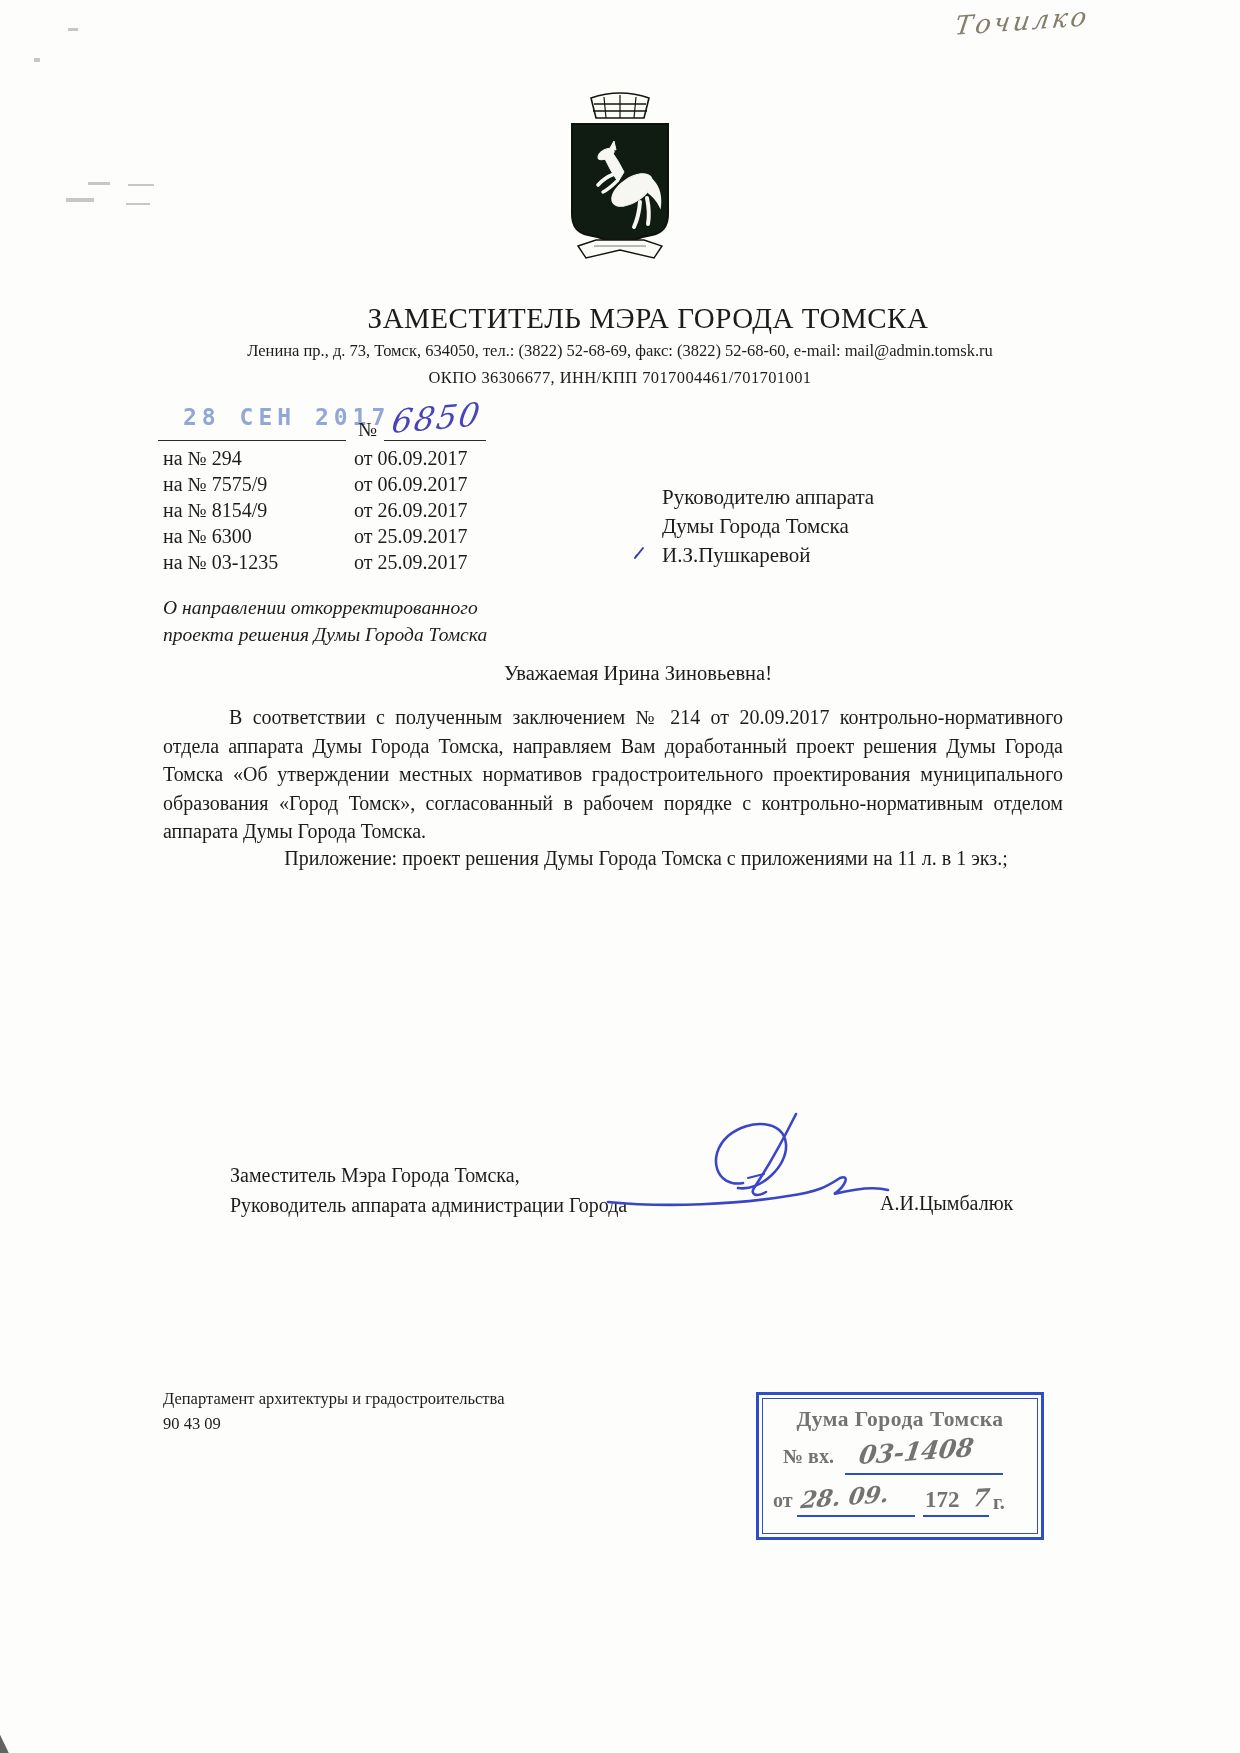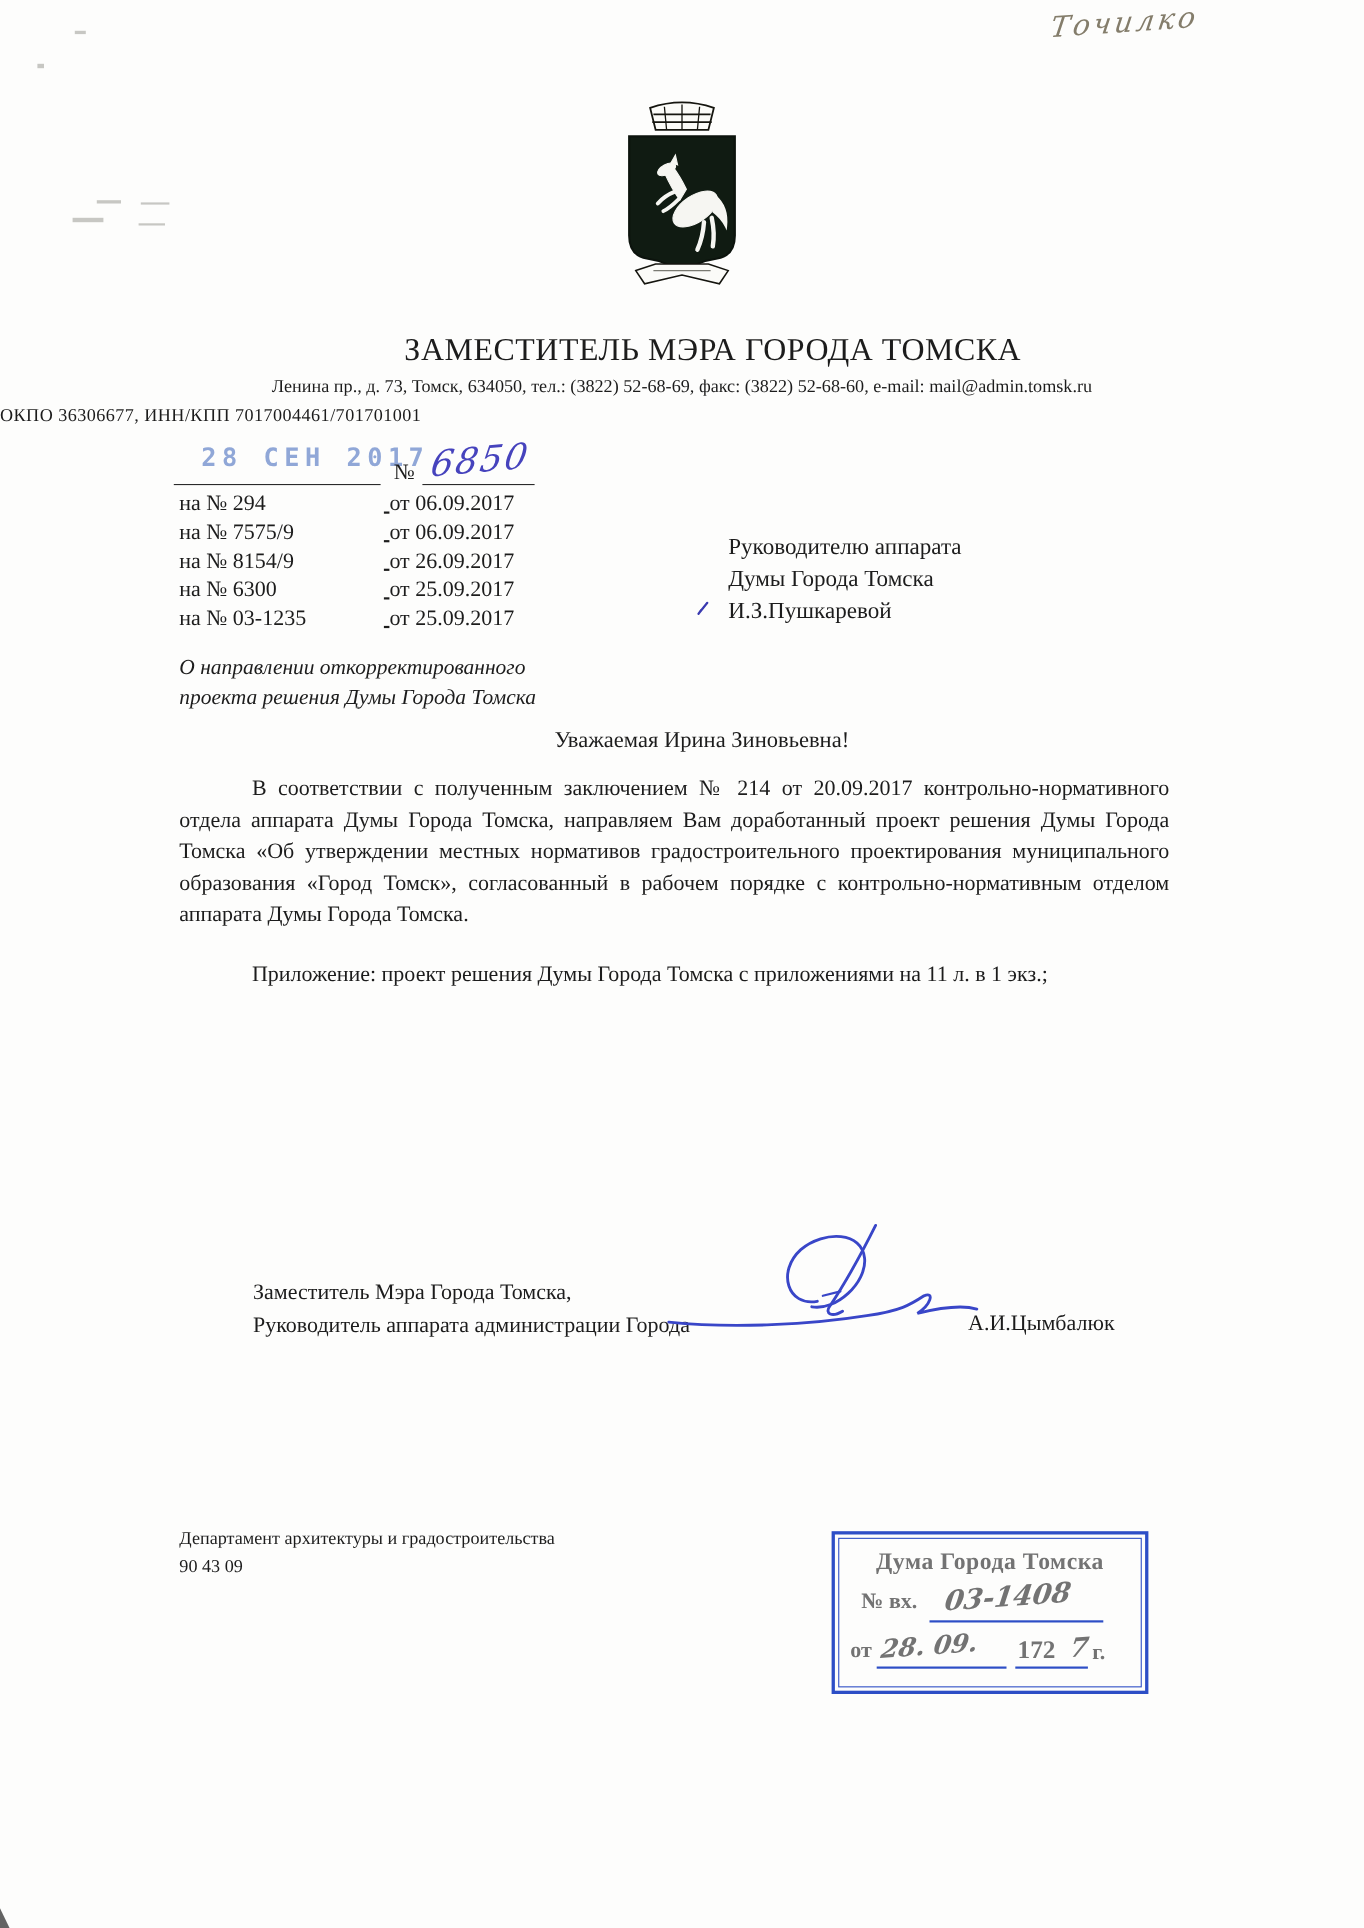--- a/index.html
+++ b/index.html
@@ -22,49 +22,49 @@
     font-family:"DejaVu Serif", serif;
   }
 
   
   .emblem{left:560px;top:86px;width:120px;height:178px;}
 
   
   .org1{top:262px;left:0;width:1240px;text-align:center;font-size:34px;letter-spacing:1px;}
   .org2{top:302px;left:0;width:1240px;text-align:center;font-size:29px;letter-spacing:.5px;padding-left:28px;}
   .addr{top:341px;left:0;width:1240px;text-align:center;font-size:16.5px;}
-  .codes{top:368px;left:0;width:1240px;font-size:16.5px;letter-spacing:.4px;}
+  .codes{top:368px;left:0;width:1240px;text-align:center;font-size:16.5px;letter-spacing:.4px;}
 
   
   .date-stamp{
     top:404px;left:183px;font-family:"DejaVu Sans Mono", monospace;font-weight:bold;
     font-size:23px;color:#8ba3d6;letter-spacing:5px;opacity:.95;
   }
   .rule{position:absolute;height:0;border-top:1.5px solid #2a2a2a;}
   .num-label{top:418px;left:358px;font-size:20px;}
   .num-hand{
     top:399px;left:392px;font-size:32px;color:#4643bd;font-style:italic;
     font-family:"DejaVu Serif", serif;transform:rotate(-5deg) skewX(-14deg);letter-spacing:2px;
   }
-  .ref-row{position:absolute;left:163px;width:420px;font-size:20px;text-decoration:underline;}
+  .ref-row{position:absolute;left:163px;width:420px;font-size:20px;}
   .ref-row .to{display:inline-block;width:186px;}
   .ref-row .from{display:inline-block;}
 
   
   .addressee{top:483px;left:662px;font-size:21px;line-height:29px;}
   .check{top:546px;left:633px;}
 
   
   .subject{top:594px;left:163px;font-size:19.5px;font-style:italic;line-height:27px;}
 
   
   .salutation{top:662px;left:163px;width:950px;text-align:center;font-size:20.5px;}
   .para{left:163px;width:900px;font-size:20px;line-height:28.5px;text-align:justify;text-indent:66px;}
   .p1{top:703px;}
-  .p2{top:872px;text-align:left;}
+  .p2{top:844px;text-align:center;}
   .p3{top:922px;}
 
   
   .sig-pos{top:1160px;left:230px;font-size:20px;line-height:30px;}
   .sig-name{top:1192px;left:880px;font-size:20px;}
   .sig-svg{top:1108px;left:588px;width:310px;height:150px;pointer-events:none;}
 
   
   .dept{top:1386px;left:163px;font-size:16.5px;line-height:25px;}
 

